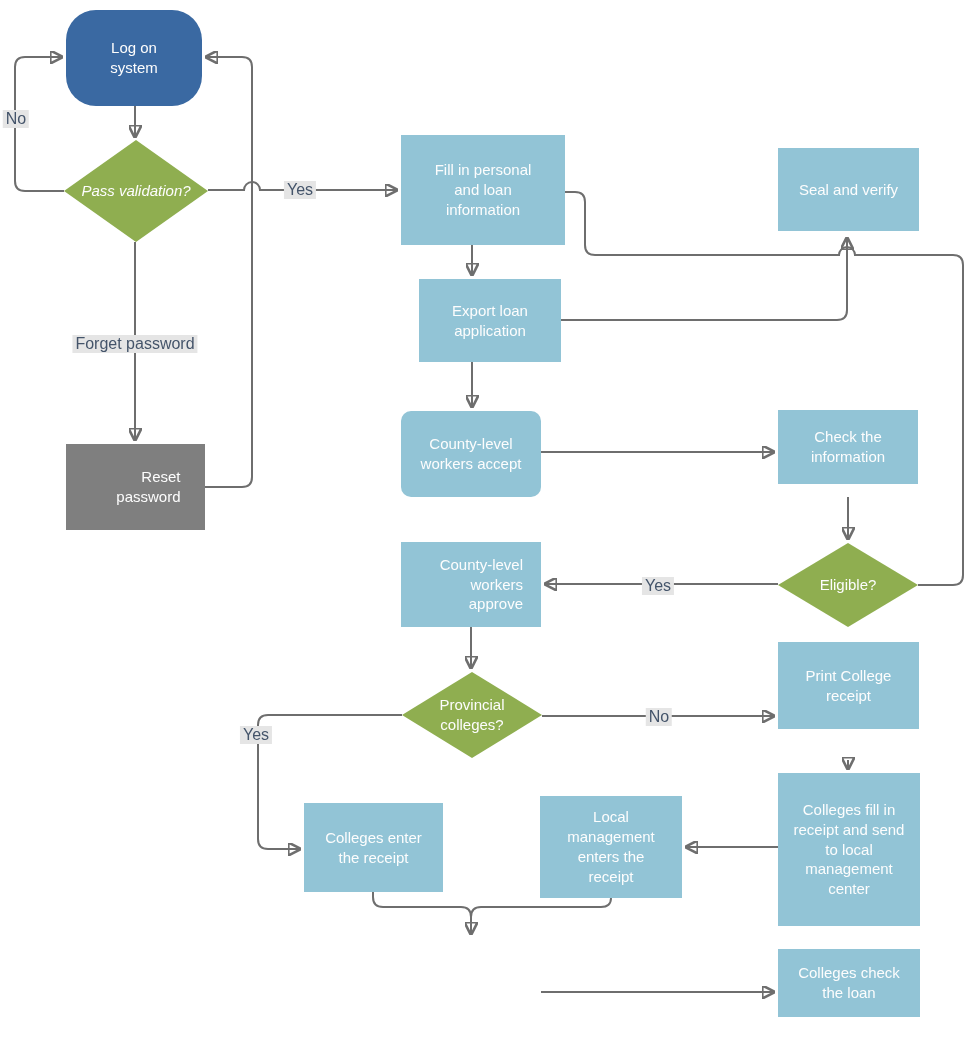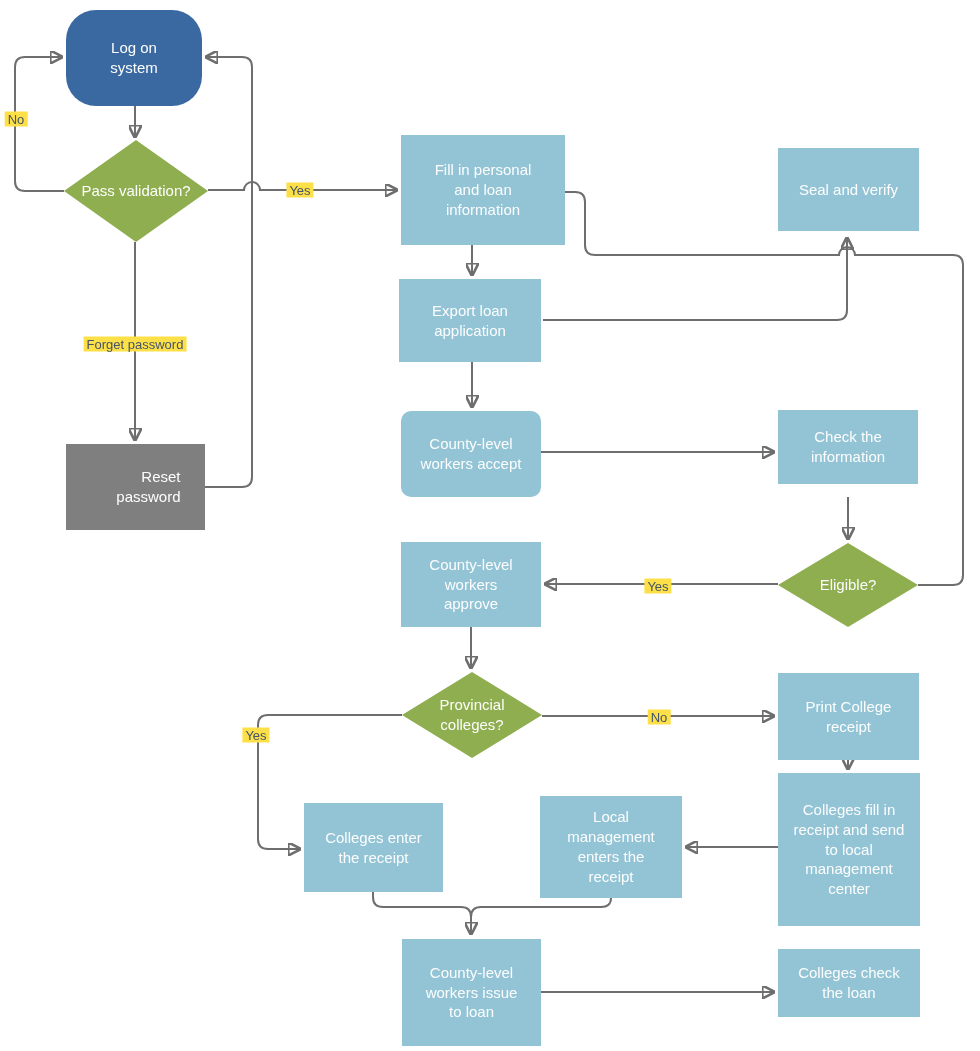--- a/index.html
+++ b/index.html
@@ -8,34 +8,34 @@
   svg.edges{position:absolute;left:0;top:0;z-index:1;}
   svg.edges path{fill:none;stroke:#6e6e6e;stroke-width:2;}
   .node{position:absolute;z-index:2;display:flex;align-items:center;justify-content:center;
         text-align:center;color:#fdfdfd;font-size:15px;line-height:1.32;}
   .node span{display:block;}
   .process{background:#92c4d6;}
   .start{background:#3a69a2;border-radius:30px;}
   .gray{background:#7f7f7f;}
   .diamond{background:#8fae50;clip-path:polygon(50% 0,100% 50%,50% 100%,0 50%);}
   .elabel{position:absolute;z-index:3;transform:translate(-50%,-50%);color:#44546a;
-          font-size:13px;background:#fde047;padding:0 3px;white-space:nowrap;}
+          font-size:16px;background:#e5e5e5;padding:0 3px;white-space:nowrap;}
   
   .n-logon    {left:66px; top:10px;  width:136px;height:96px;}  .n-logon span{width:80px;}
-  .n-passval  {left:64px; top:140px; width:144px;height:102px;} .n-passval span{width:140px;}
+  .n-passval  {left:64px; top:140px; width:144px;height:102px;} .n-passval span{width:140px;font-style:italic;}
   .n-reset    {left:66px; top:444px; width:139px;height:86px;}  .n-reset span{width:90px;text-align:right;}
   .n-fillin   {left:401px;top:135px; width:164px;height:110px;} .n-fillin span{width:112px;}
-  .n-export   {left:399px;top:279px; width:142px;height:83px;}  .n-export span{width:112px;}
+  .n-export   {left:419px;top:279px; width:142px;height:83px;}  .n-export span{width:112px;}
   .n-caccept  {left:401px;top:411px; width:140px;height:86px;border-radius:10px;}  .n-caccept span{width:124px;}
   .n-checkinfo{left:778px;top:410px; width:140px;height:74px;}  .n-checkinfo span{width:112px;}
   .n-seal     {left:778px;top:148px; width:141px;height:83px;}  .n-seal span{width:140px;}
   .n-eligible {left:778px;top:543px; width:140px;height:84px;}  .n-eligible span{width:120px;}
-  .n-capprove {left:401px;top:542px; width:140px;height:85px;}  .n-capprove span{width:104px;}
+  .n-capprove {left:401px;top:542px; width:140px;height:85px;text-align:right;}  .n-capprove span{width:104px;}
   .n-prov     {left:402px;top:672px; width:140px;height:86px;}  .n-prov span{width:92px;}
-  .n-print    {left:778px;top:673px; width:141px;height:87px;}  .n-print span{width:112px;}
+  .n-print    {left:778px;top:642px; width:141px;height:87px;}  .n-print span{width:112px;}
   .n-cfill    {left:778px;top:773px; width:142px;height:153px;} .n-cfill span{width:114px;}
   .n-center   {left:304px;top:803px; width:139px;height:89px;}  .n-center span{width:118px;}
   .n-local    {left:540px;top:796px; width:142px;height:102px;} .n-local span{width:106px;}
   .n-cissue   {left:402px;top:939px; width:139px;height:107px;} .n-cissue span{width:108px;}
   .n-ccheck   {left:778px;top:949px; width:142px;height:68px;}  .n-ccheck span{width:118px;}
   
   .l-passno   {left:16px; top:119px;}
   .l-passyes  {left:300px;top:190px;}
   .l-forget   {left:135px;top:344px;}
   .l-eligyes  {left:658px;top:586px;}
@@ -113,23 +113,20 @@
   </div>
   <div class="node process n-cfill">
     <span>Colleges fill in receipt and send to local management center</span>
   </div>
   <div class="node process n-center">
     <span>Colleges enter the receipt</span>
   </div>
   <div class="node process n-local">
     <span>Local management enters the receipt</span>
   </div>
-  <div class="node process n-cissue">
-    <span>County-level workers issue to loan</span>
-  </div>
   <div class="node process n-ccheck">
     <span>Colleges check the loan</span>
   </div>
 
   <div class="elabel l-passno">No</div>
   <div class="elabel l-passyes">Yes</div>
   <div class="elabel l-forget">Forget password</div>
   <div class="elabel l-eligyes">Yes</div>
   <div class="elabel l-provyes">Yes</div>
   <div class="elabel l-provno">No</div>

